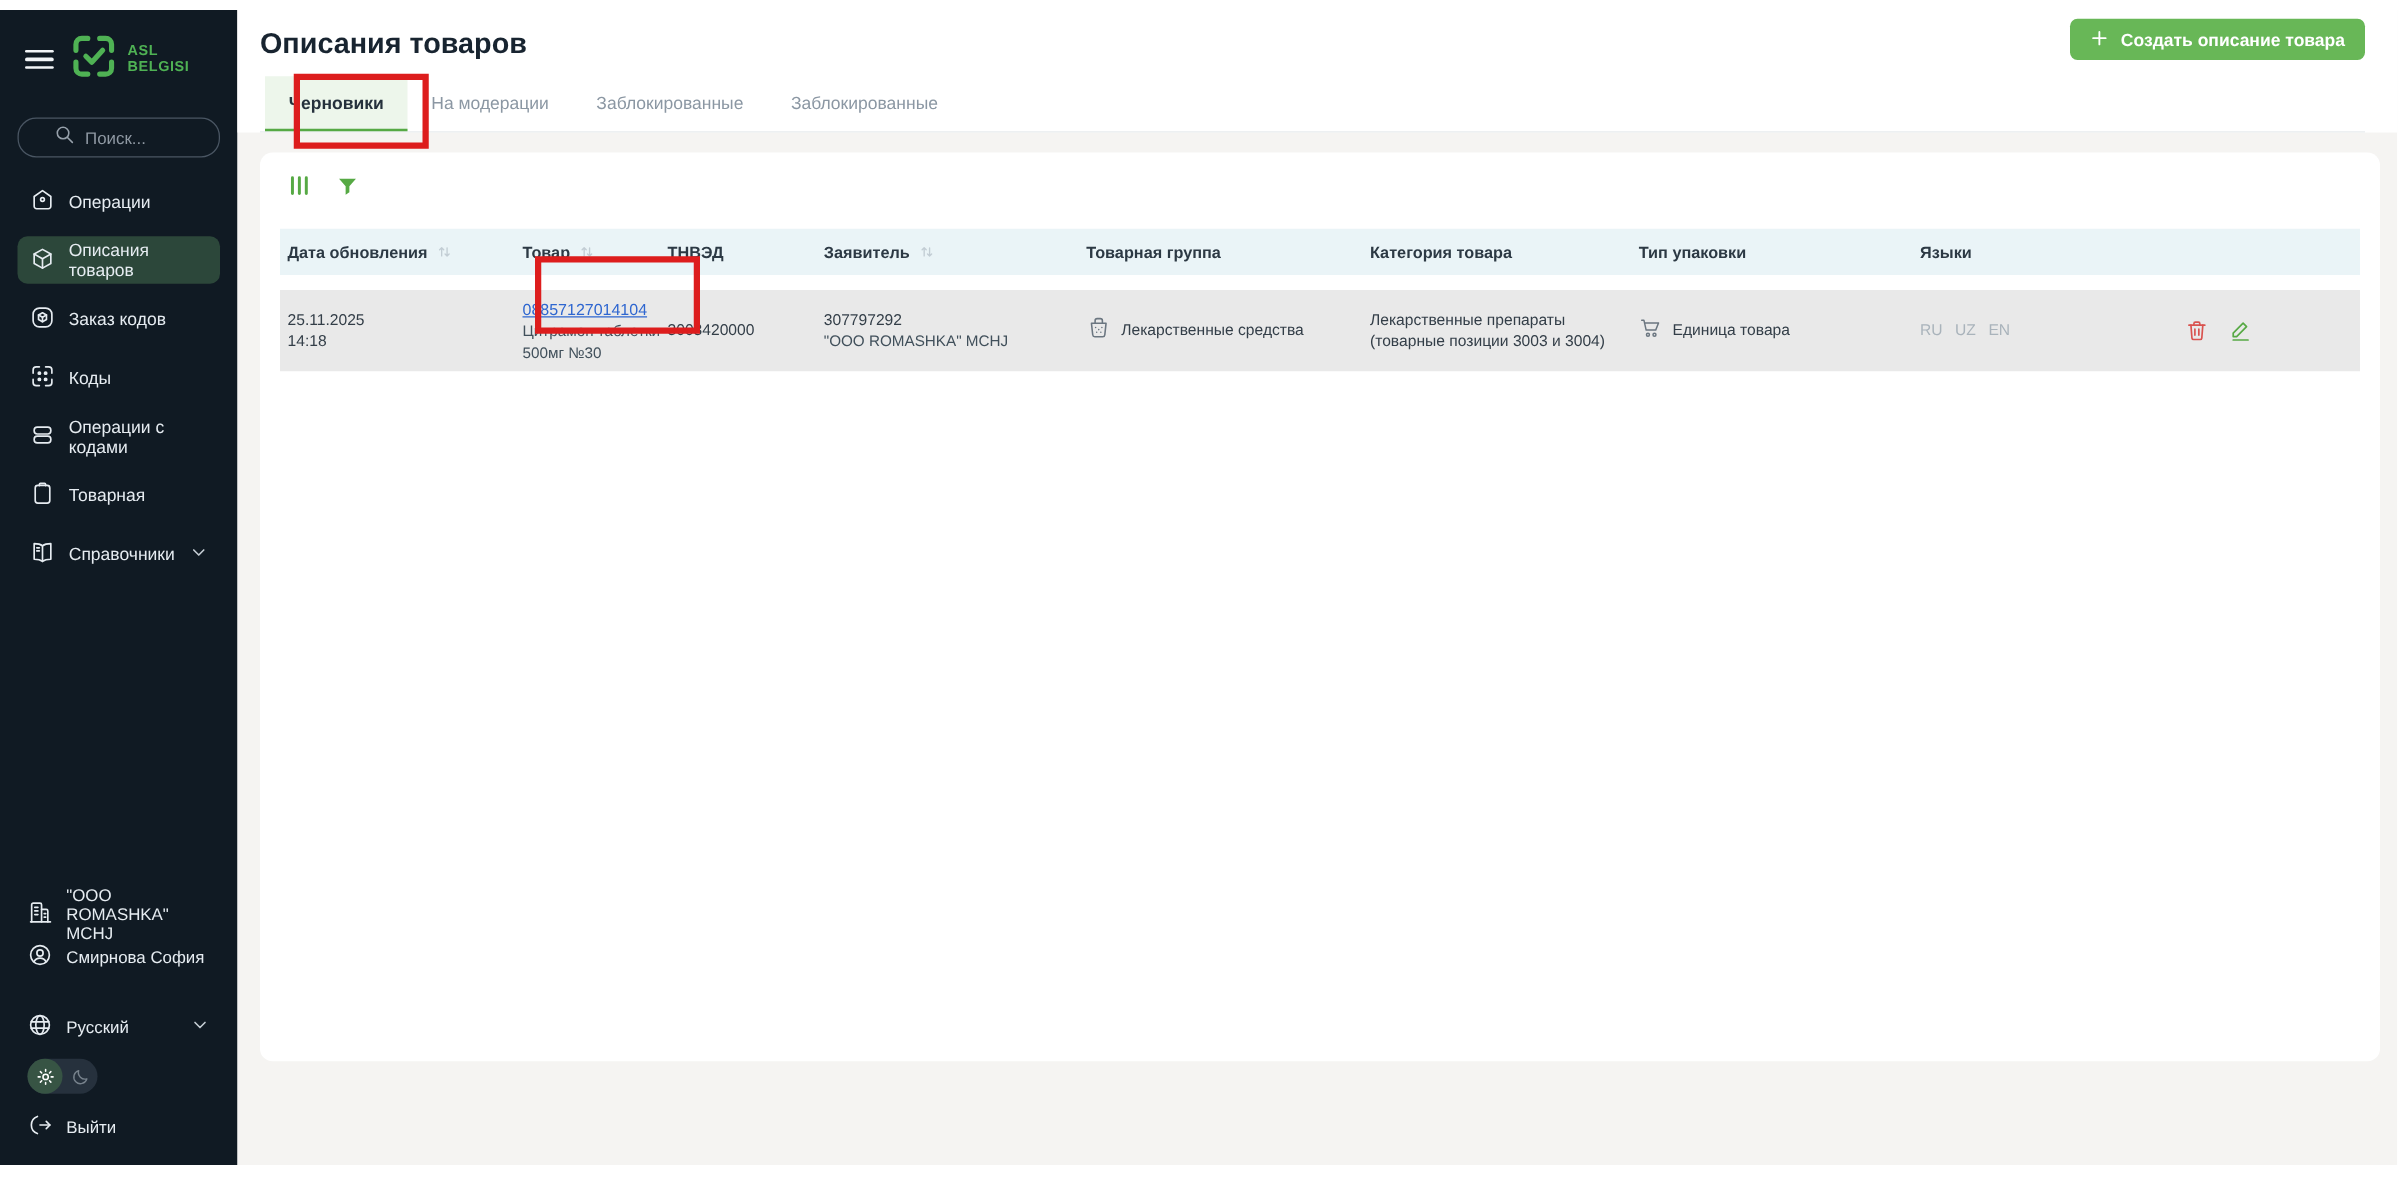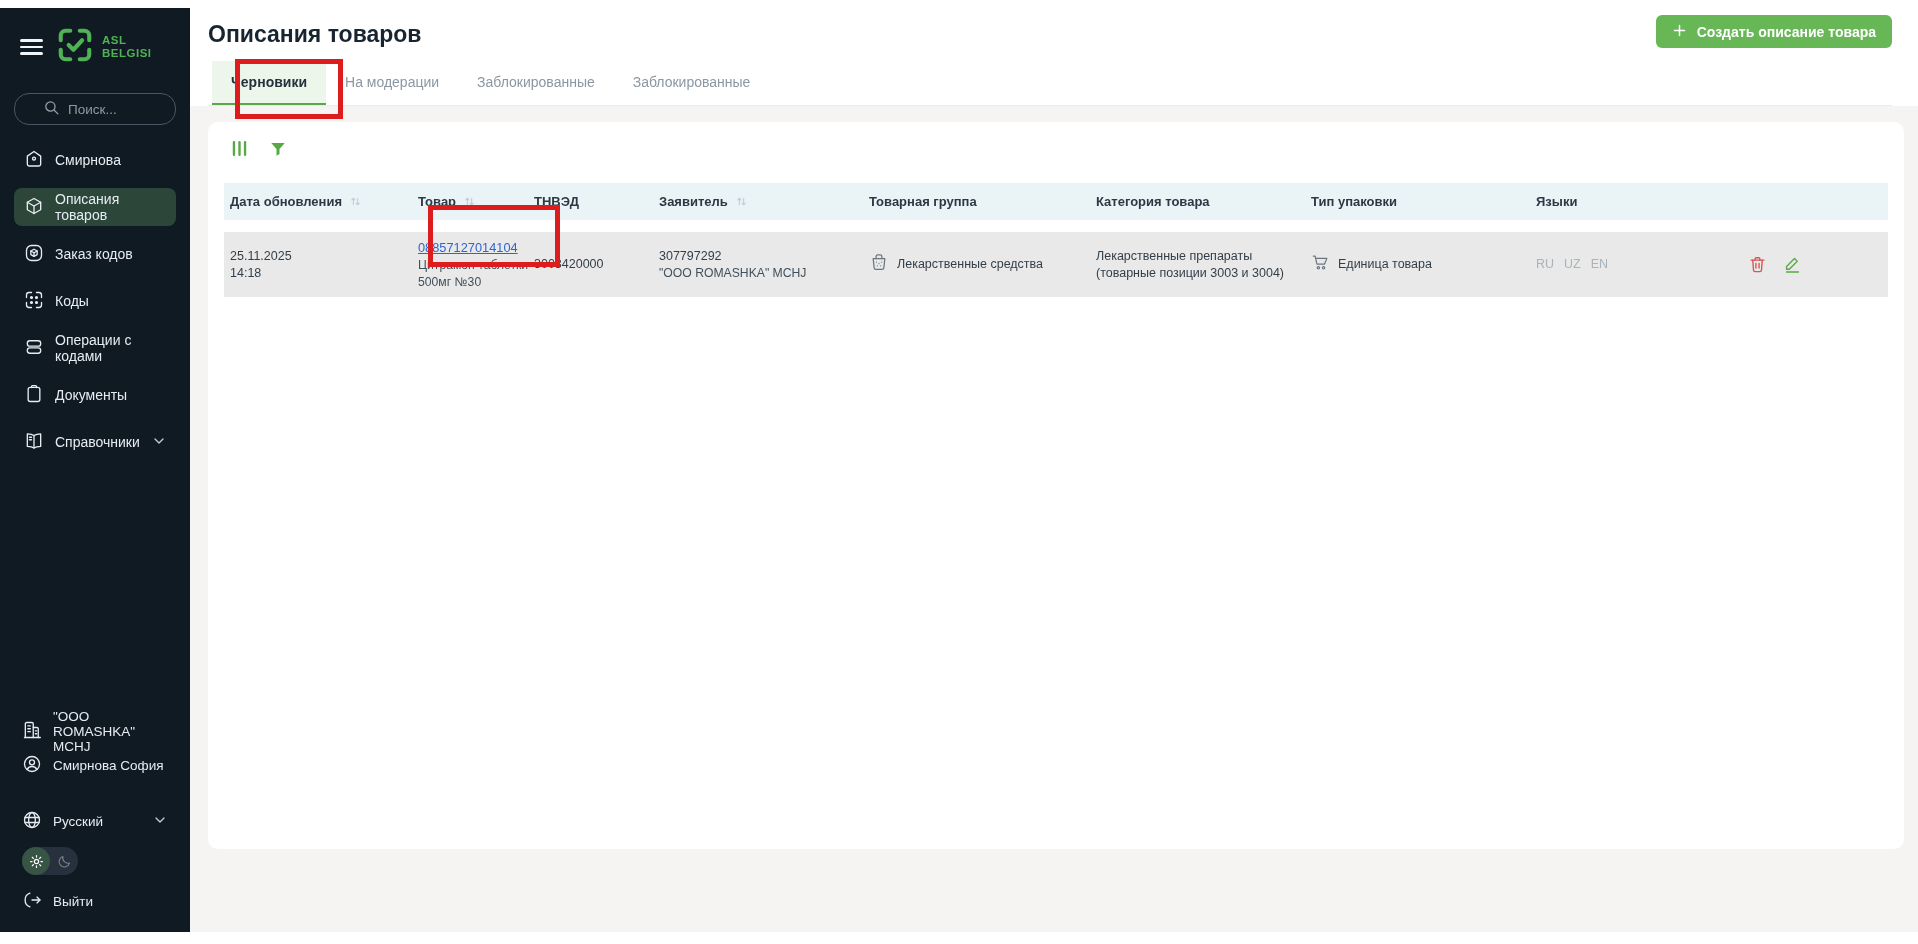--- a/index.html
+++ b/index.html
@@ -102,21 +102,21 @@
         </span>
         <input type="text" placeholder="Поиск..." style="">
       </div>
 
       <nav class="nav">
         <div class="nav-item">
           <span><svg width="20" height="20" viewBox="0 0 24 24" fill="none" stroke="currentColor" stroke-width="1.6" stroke-linecap="round" stroke-linejoin="round">
                 <path d="M12 3l8 5.6V18a2.4 2.4 0 0 1-2.4 2.4H6.4A2.4 2.4 0 0 1 4 18V8.6z"></path>
                 <circle cx="12" cy="11.5" r="1.8"></circle>
               </svg></span>
-          <span>Смирнова</span>
+          <span>Операции</span>
         </div>
         <div class="nav-item active">
           <span><svg width="20" height="20" viewBox="0 0 24 24" fill="none" stroke="currentColor" stroke-width="1.6" stroke-linecap="round" stroke-linejoin="round">
                 <path d="M12 3l8 4.5v9L12 21l-8-4.5v-9z"></path>
                 <path d="M4 7.5l8 4.5 8-4.5"></path>
                 <path d="M12 12v9"></path>
               </svg></span>
           <span>Описания товаров</span>
         </div>
         <div class="nav-item">
@@ -146,21 +146,21 @@
                 <rect x="4" y="4.5" width="16" height="6.5" rx="3"></rect>
                 <rect x="4" y="13" width="16" height="6.5" rx="3"></rect>
               </svg></span>
           <span>Операции с кодами</span>
         </div>
         <div class="nav-item">
           <span><svg width="20" height="20" viewBox="0 0 24 24" fill="none" stroke="currentColor" stroke-width="1.6" stroke-linecap="round" stroke-linejoin="round">
                 <rect x="5" y="4" width="14" height="17" rx="2.5"></rect>
                 <path d="M9 4.2V3a1 1 0 0 1 1-1h4a1 1 0 0 1 1 1v1.2"></path>
               </svg></span>
-          <span>Документы</span>
+          <span>Товарная</span>
         </div>
         <div class="nav-item">
           <span><svg width="20" height="20" viewBox="0 0 24 24" fill="none" stroke="currentColor" stroke-width="1.6" stroke-linecap="round" stroke-linejoin="round">
                 <path d="M12 5.5C10 4 7.5 3.5 4 3.5v15c3.5 0 6 .5 8 2 2-1.5 4.5-2 8-2v-15c-3.5 0-6 .5-8 2z"></path>
                 <path d="M12 5.5v15"></path>
                 <path d="M6.5 7.5h2.5M6.5 10.5h2.5"></path>
               </svg></span>
           <span>Справочники</span>
           <span class="chev"><svg width="16" height="16" viewBox="0 0 24 24" fill="none" stroke="currentColor" stroke-width="2" stroke-linecap="round" stroke-linejoin="round">
                 <path d="M6 9l6 6 6-6"></path>

